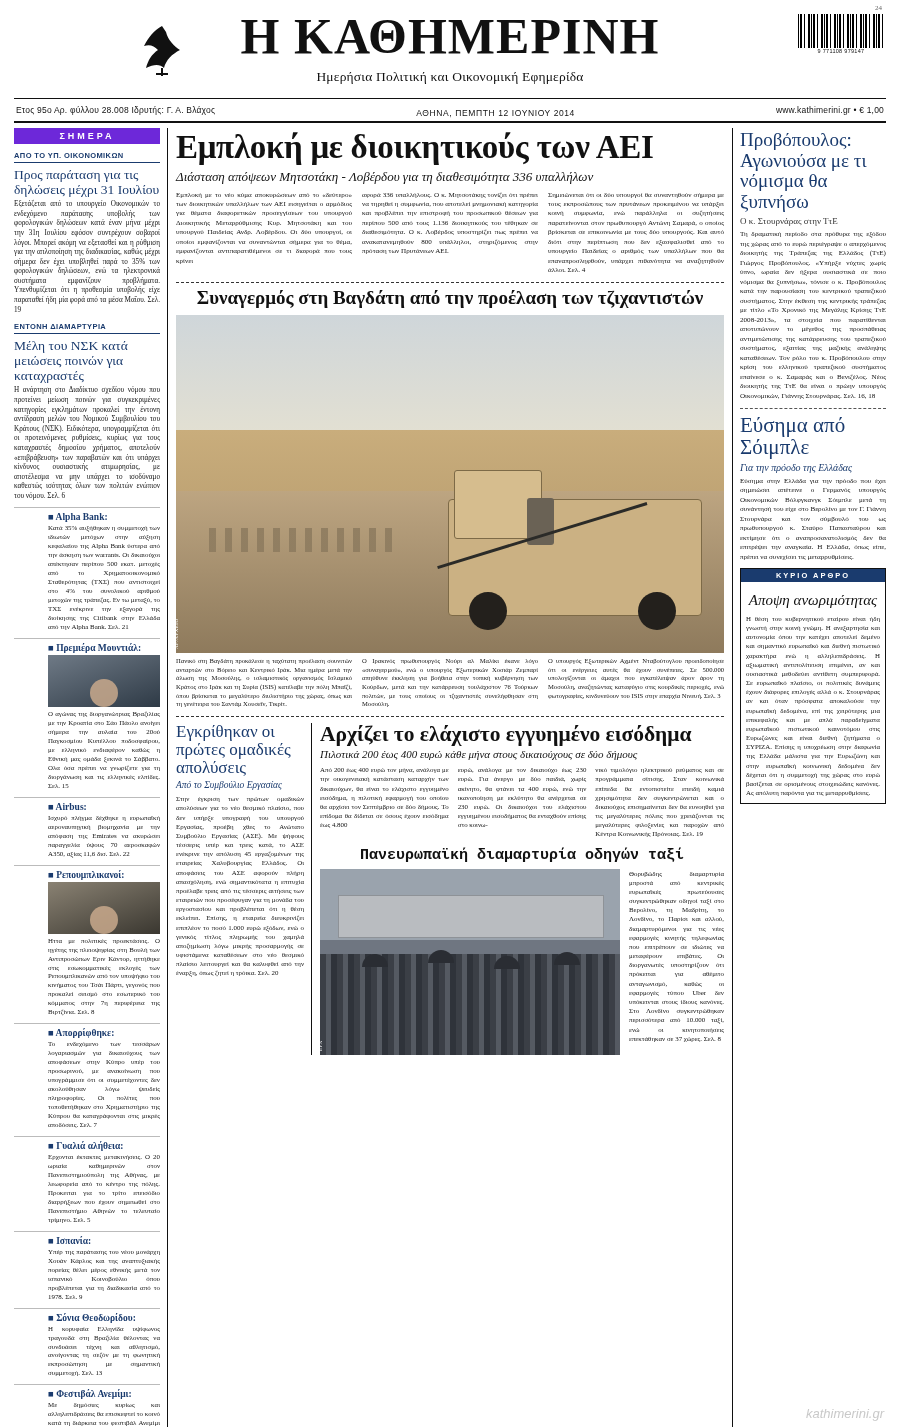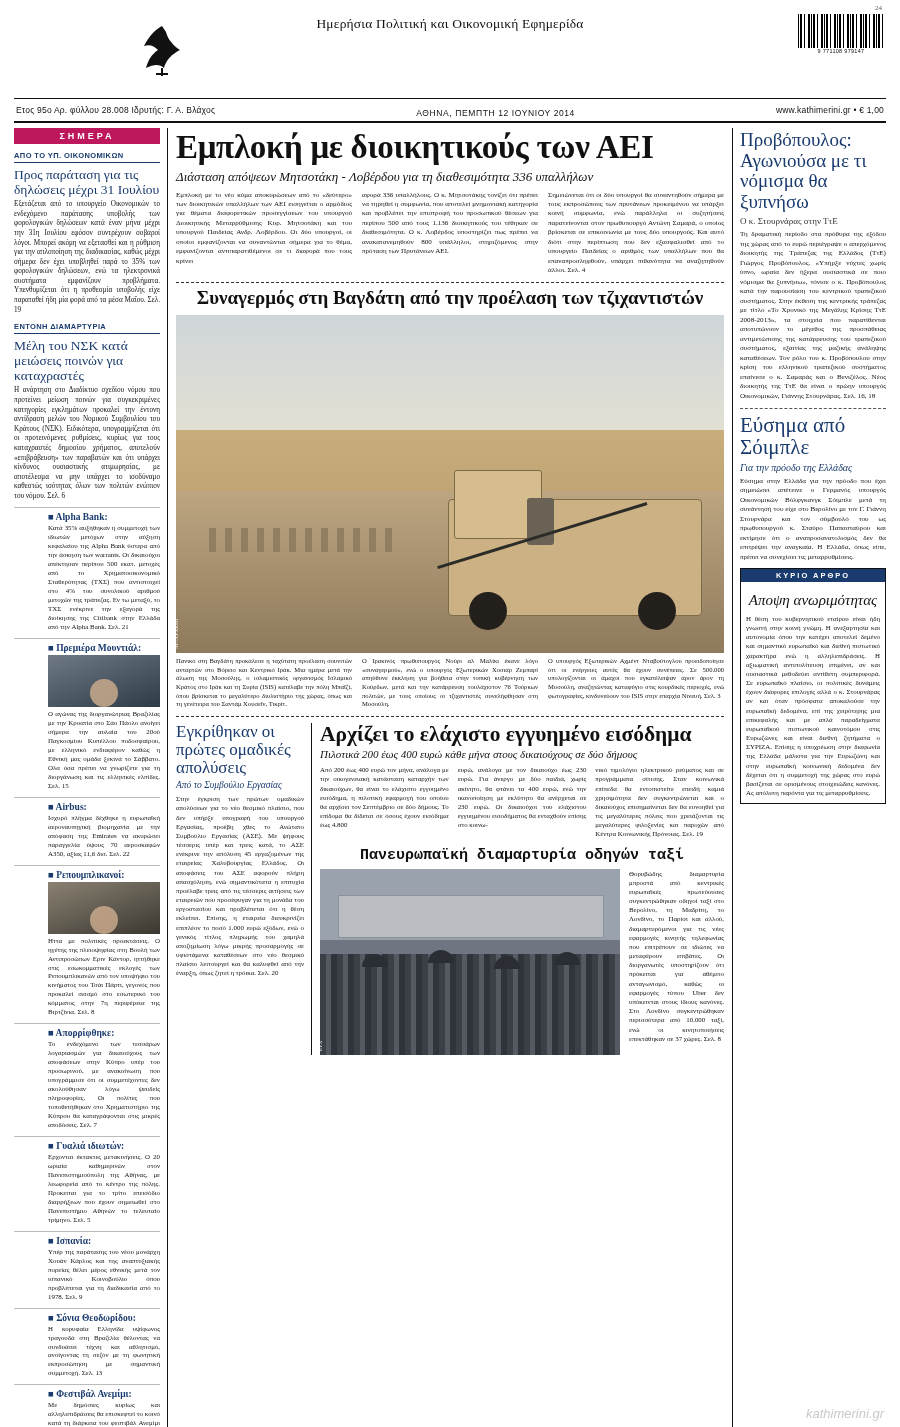--- a/index.html
+++ b/index.html
@@ -23,21 +23,21 @@
   .infobar .mid{letter-spacing:.6px;}
   .infobar .right{letter-spacing:.2px;}
 
   
   .grid{display:flex;gap:0;margin-top:5px;}
   .col-left{width:146px;flex:0 0 146px;border-right:1px solid #111;padding-right:7px;}
   .col-main{flex:1 1 auto;padding:0 8px;}
   .col-right{width:146px;flex:0 0 146px;border-left:1px solid #111;padding-left:7px;}
 
   
-  .today-head{background:#be185d;color:#fff;font-family:"Liberation Sans",sans-serif;font-size:9px;letter-spacing:3px;text-align:center;padding:3px 0;font-weight:bold;}
+  .today-head{background:#6d28d9;color:#fff;font-family:"Liberation Sans",sans-serif;font-size:9px;letter-spacing:3px;text-align:center;padding:3px 0;font-weight:bold;}
   .rail-kicker{font-family:"Liberation Sans",sans-serif;font-size:7.5px;letter-spacing:.4px;color:#1a3b6e;border-bottom:1px solid #1a3b6e;padding:3px 0 2px;margin-top:4px;font-weight:bold;}
   .rail-title{font-family:"Liberation Serif",serif;color:#1a3b6e;font-size:13.5px;line-height:1.12;font-weight:normal;margin:4px 0 3px;}
   .rail-body{font-size:7.2px;line-height:1.33;text-align:justify;}
   .rail-sep{border-top:1px solid #bbb;margin:6px 0 4px;}
   .rail-item{margin-bottom:5px;margin-left:34px;}
   .rail-item .hd{font-family:"Liberation Serif",serif;font-size:9.5px;color:#1a3b6e;font-weight:bold;margin-bottom:2px;}
   .rail-item .hd .bullet{color:#1a3b6e;}
   .rail-item .tx{font-size:6.9px;line-height:1.3;text-align:justify;}
   .rail-photo{width:100%;height:52px;background:linear-gradient(160deg,#6f7a86,#2e3a46);margin:2px 0 3px;position:relative;overflow:hidden;}
   .rail-photo.p2{background:linear-gradient(160deg,#8a8273,#3a3730);}
@@ -119,20 +119,21 @@
 
 <div class="page">
 
   <div class="masthead">
     <div class="page-num">24</div>
     <svg class="logo-bird" viewBox="0 0 60 60">
       <path d="M30 6 C22 10 16 18 12 26 C18 24 22 26 26 30 C20 34 16 40 14 48 C22 44 28 44 32 48 C34 40 40 34 48 30 C42 26 36 20 34 12 Z" fill="#111"></path>
       <path d="M30 48 L30 56 M24 54 L36 54" stroke="#111" stroke-width="2" fill="none"></path>
     </svg>
     <div class="nameplate">
+      <div class="title">Η ΚΑΘΗΜΕΡΙΝΗ</div>
       <div class="sub">Ημερήσια Πολιτική και Οικονομική Εφημερίδα</div>
     </div>
     <div class="barcode">
       <div class="bars"></div>
       <div class="num">9 771108 979147</div>
     </div>
   </div>
 
   <div class="infobar">
     <div class="left">Ετος 95ο    Αρ. φύλλου  28.008    Ιδρυτής: Γ. Α. Βλάχος</div>
@@ -184,21 +185,21 @@
       </div>
       <div class="rail-sep"></div>
 
       <div class="rail-item">
         <div class="hd"><span class="bullet">■ </span><span>Απορρίφθηκε:</span></div>
         <div class="tx">Το ενδεχόμενο των τεσσάρων λογαριασμών για δικαιούχους των αποφάσεων στην Κύπρο υπέρ του προσωρινού, με ανακοίνωση που υπογράμμισε ότι οι συμμετέχοντες δεν ακολούθησαν λόγω ψευδείς πληροφορίες. Οι πολίτες που τοποθετήθηκαν στο Χρηματιστήριο της Κύπρου θα καταγράφονται στις μικρές αποδόσεις. Σελ. 7</div>
       </div>
       <div class="rail-sep"></div>
 
       <div class="rail-item">
-        <div class="hd"><span class="bullet">■ </span><span>Γυαλιά ιδιωτών:</span></div>
+        <div class="hd"><span class="bullet">■ </span><span>Γυαλιά αλήθεια:</span></div>
         <div class="tx">Ερχονται έκτακτες μετακινήσεις. Ο 20 ωριαία καθημερινών στον Πανεπιστημιούπολη της Αθήνας, με λεωφορεία από το κέντρο της πόλης. Προκειται για το τρίτο επεισόδιο διαρρήξεων που έχουν σημειωθεί στο Πανεπιστήμιο Αθηνών το τελευταίο τρίμηνο. Σελ. 5</div>
       </div>
       <div class="rail-sep"></div>
 
       <div class="rail-item">
         <div class="hd"><span class="bullet">■ </span><span>Ισπανία:</span></div>
         <div class="tx">Υπέρ της παράτασης του νέου μονάρχη Χουάν Κάρλος και της αναπτυξιακής πορείας θέλει μέρος εθνικής μετά τον ισπανικό Κοινοβούλιο όπου προβλέπεται για τη διαδικασία από το 1978. Σελ. 9</div>
       </div>
       <div class="rail-sep"></div>
 

